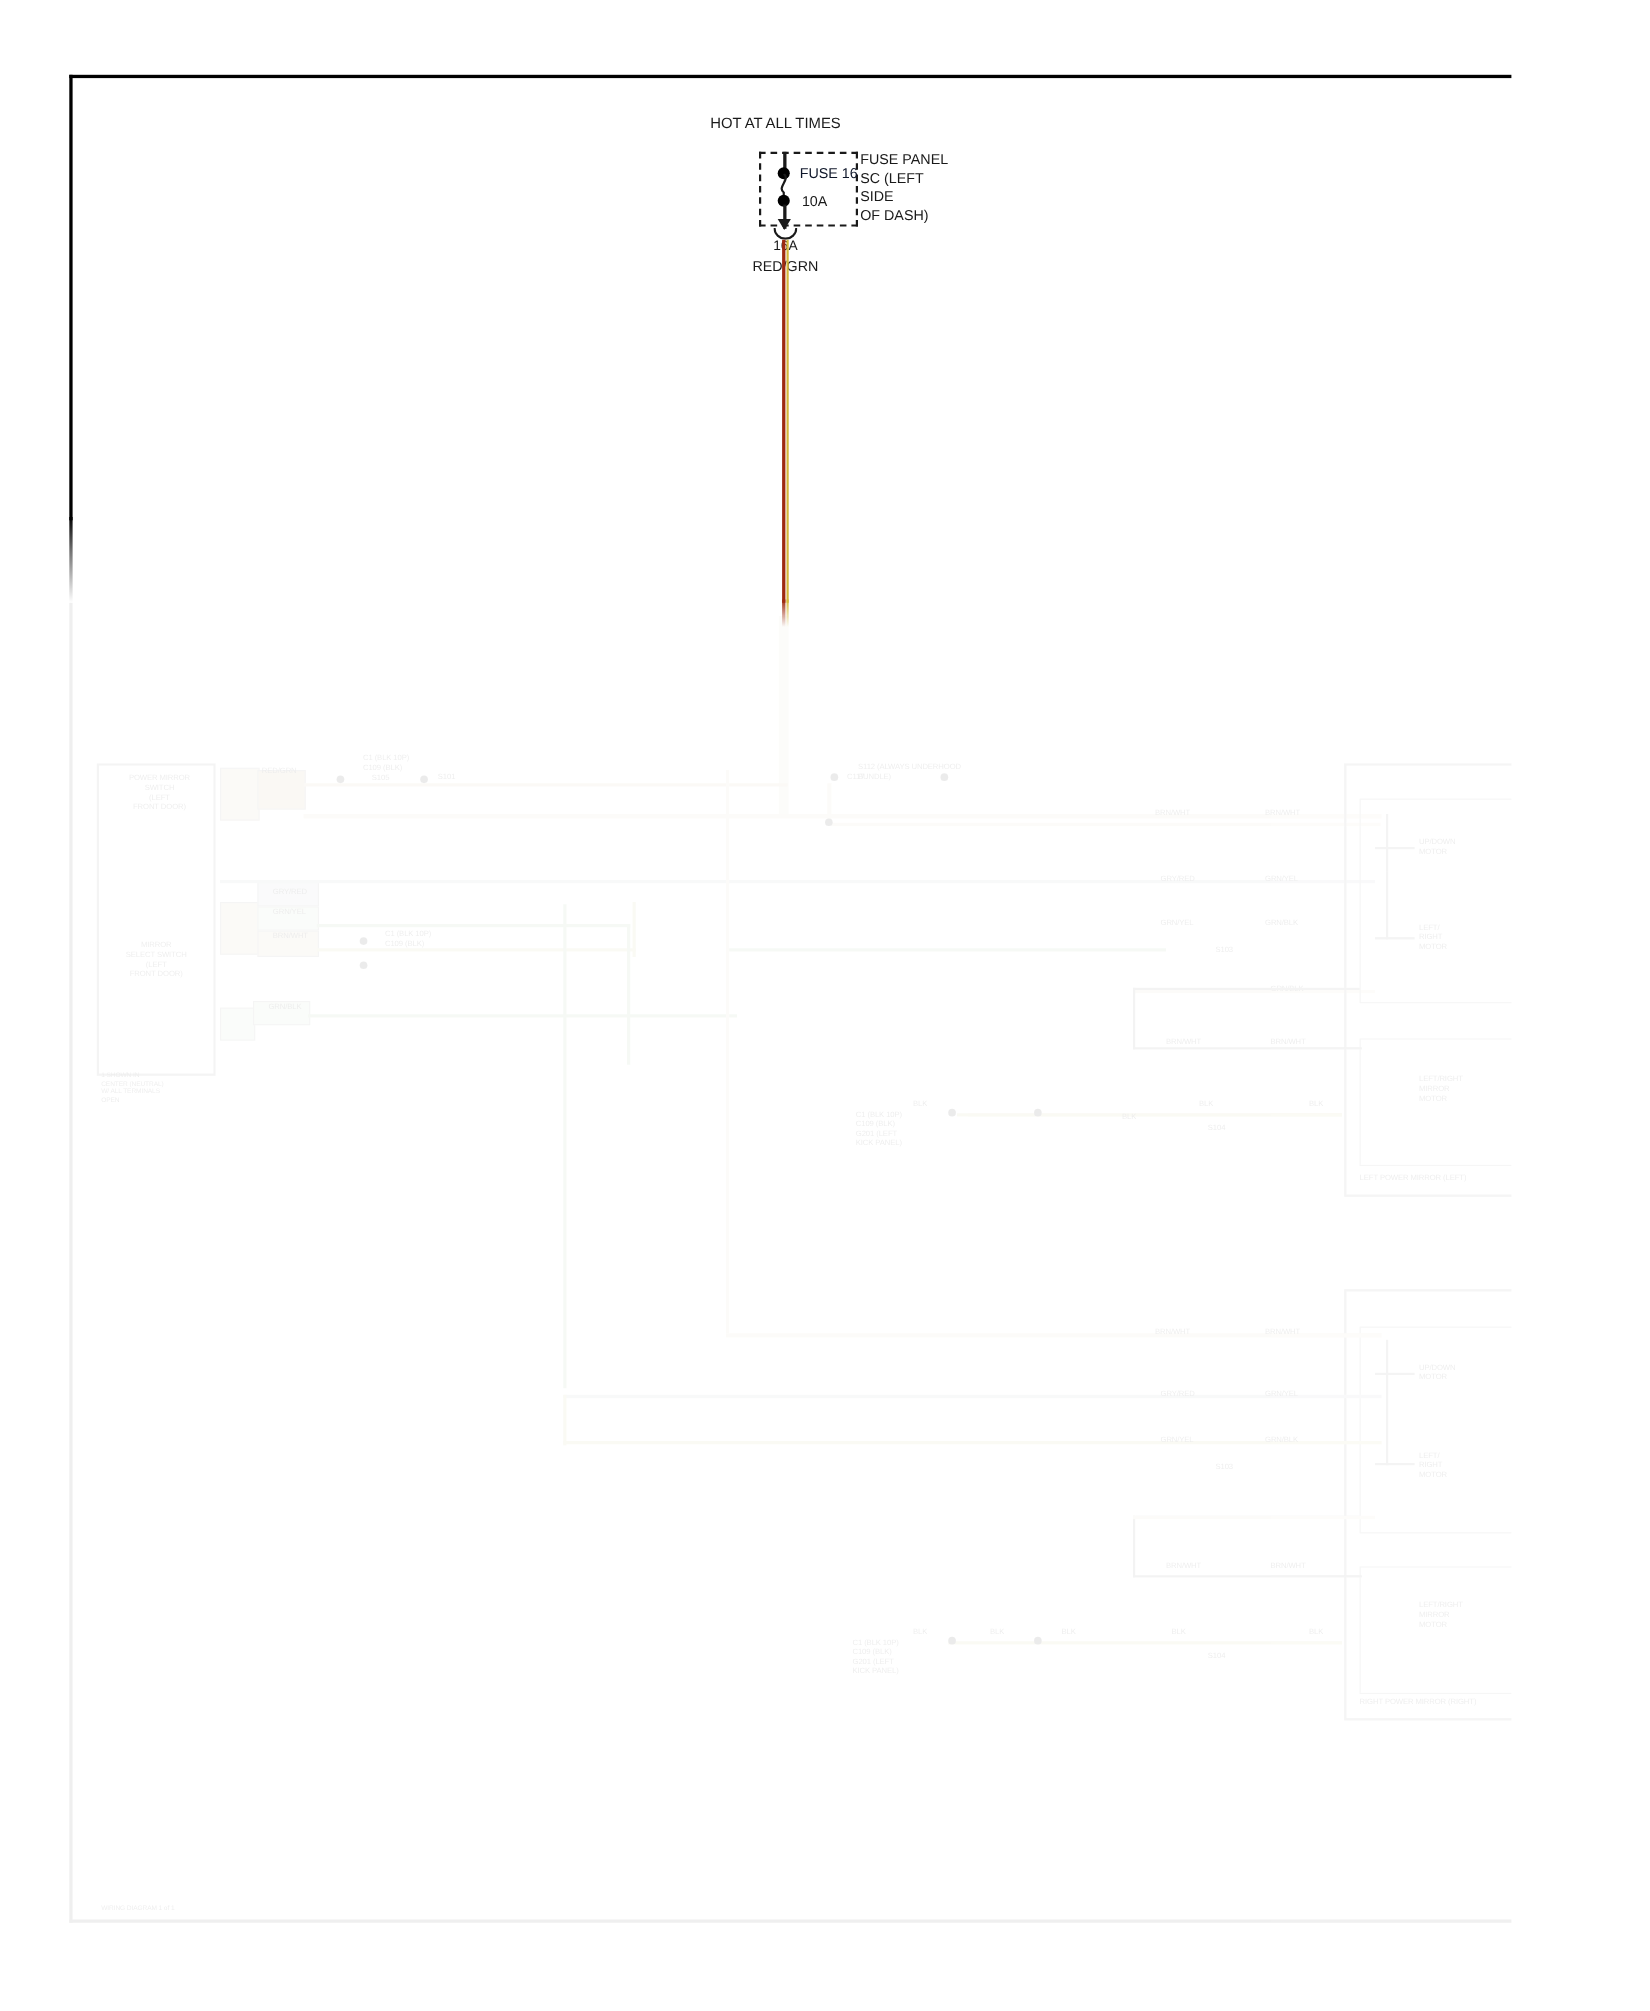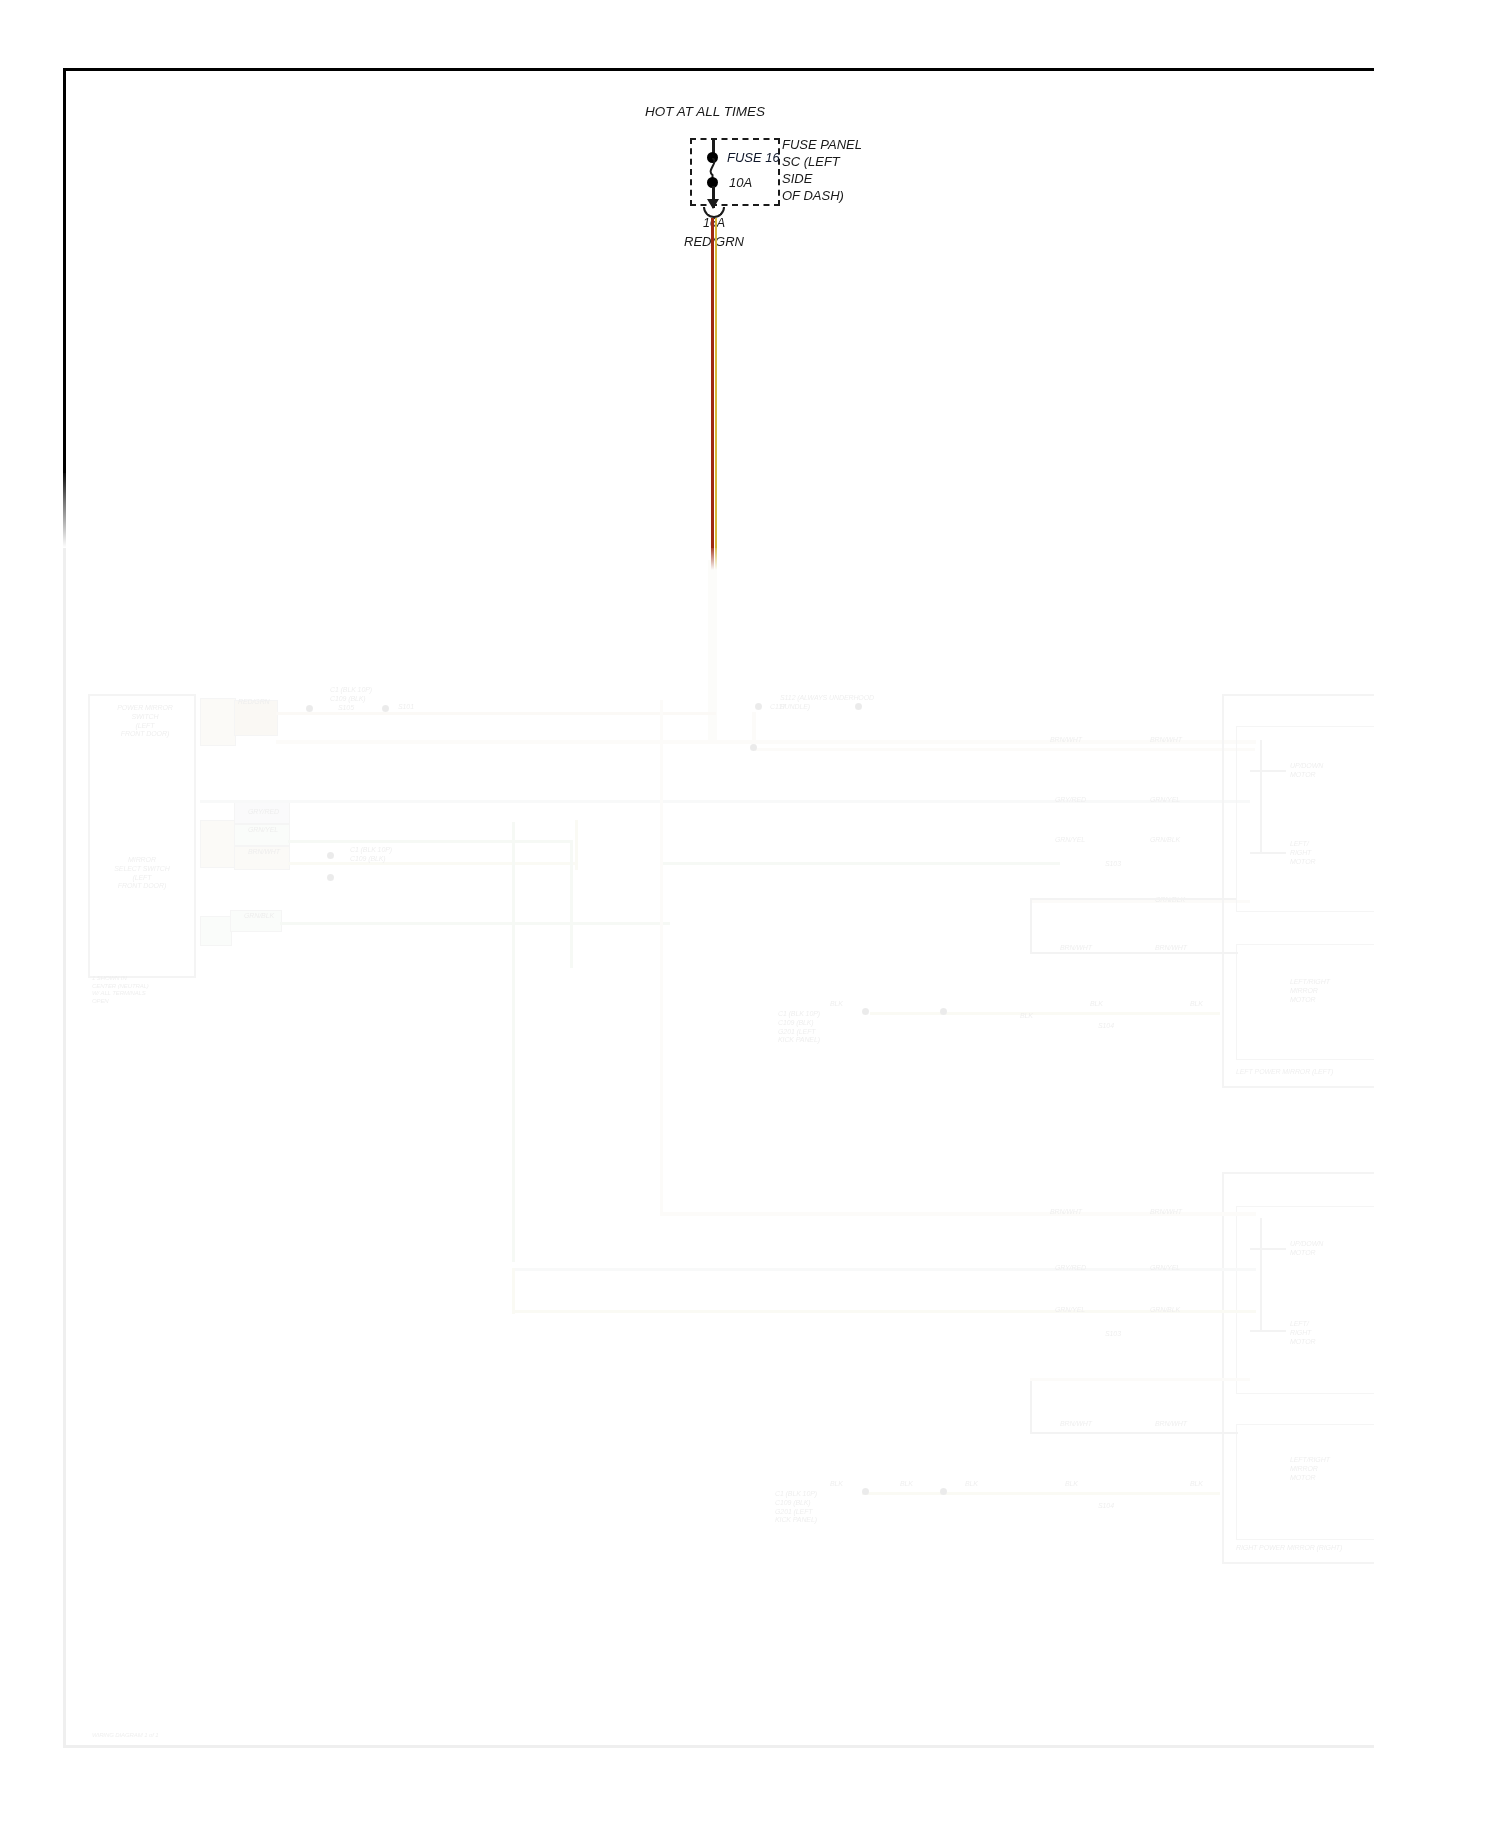--- a/index.html
+++ b/index.html
@@ -9,21 +9,20 @@
   }
   body {
     font-family: "Liberation Sans", sans-serif;
   }
   #page {
     position: relative;
     width: 1374px;
     height: 1828px;
     background: #ffffff;
     overflow: hidden;
-    font-style: italic;
   }
 
   
   .frame-top {
     position: absolute;
     left: 63px;
     top: 68px;
     width: 1355px;
     height: 3px;
     background: #000000;

